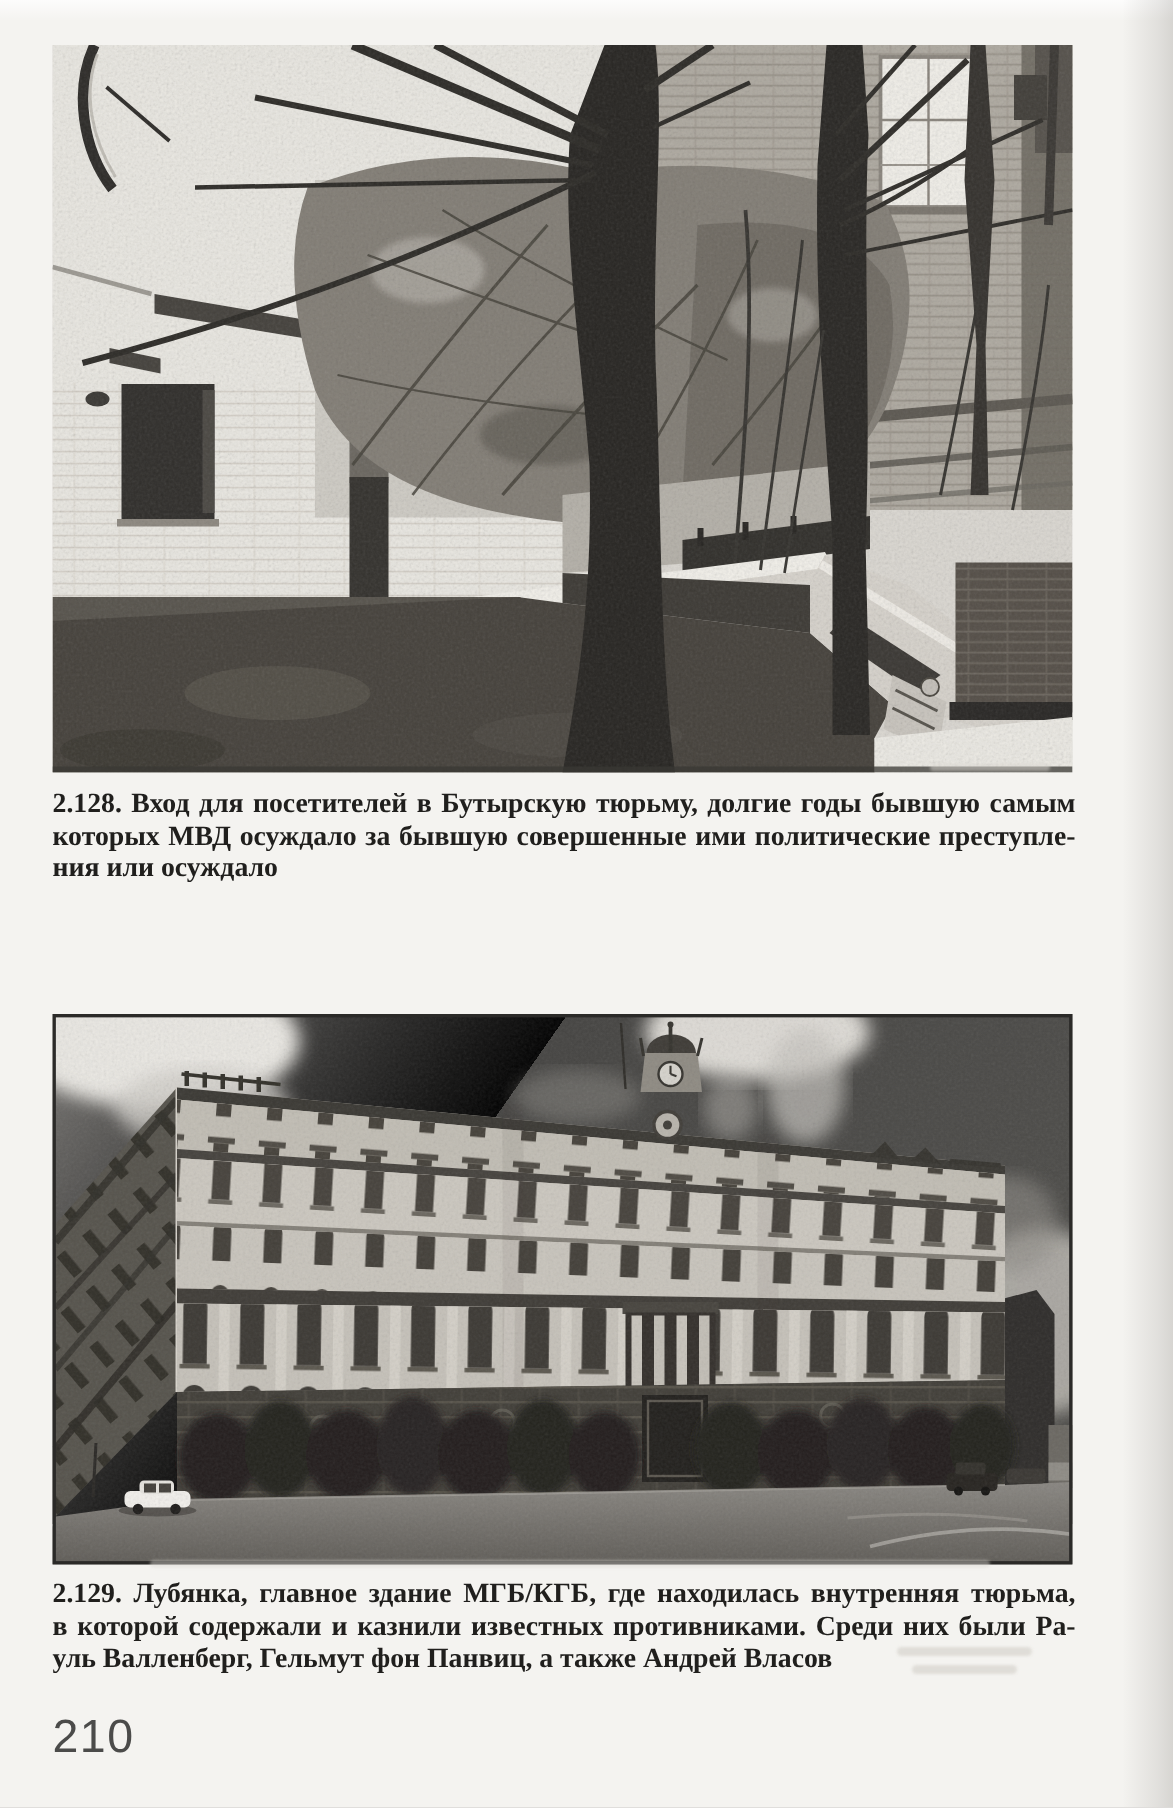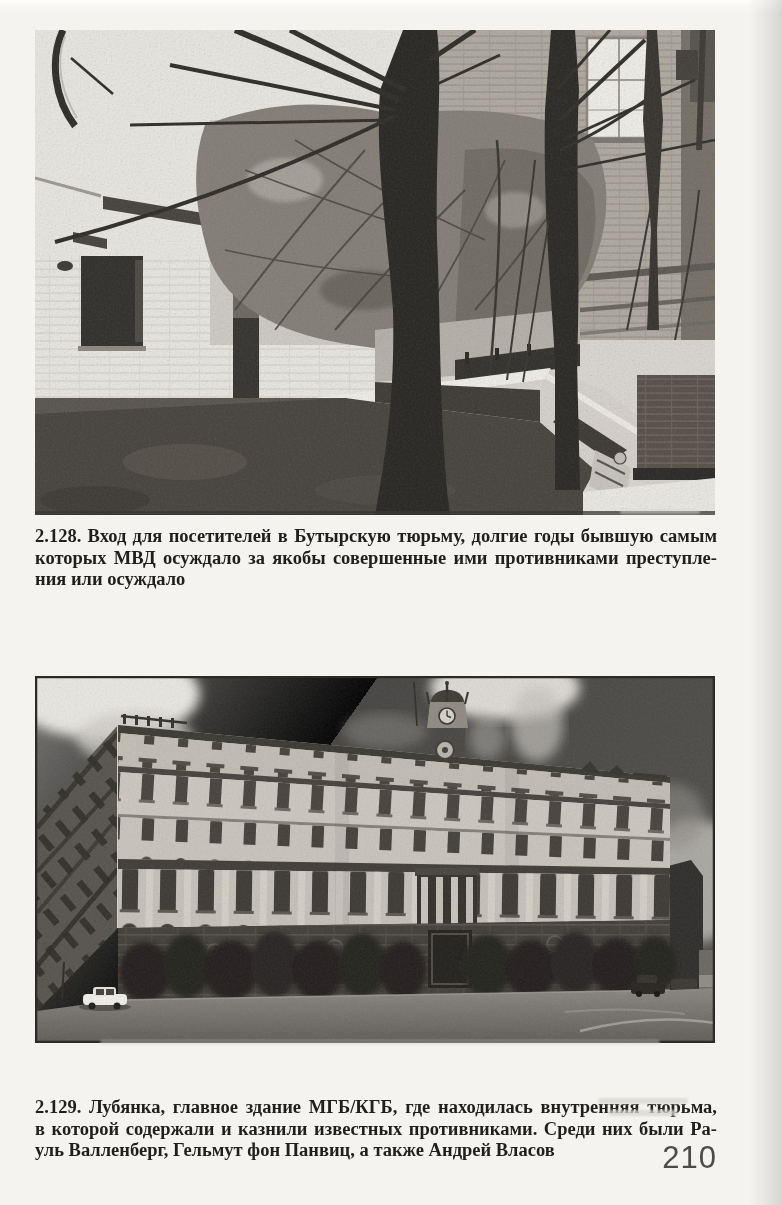--- a/index.html
+++ b/index.html
@@ -20,26 +20,26 @@
     background:linear-gradient(to bottom, rgba(255,255,255,0.8), rgba(255,255,255,0));
   }
   .photo{position:absolute;left:35px;display:block;}
   .photo1{top:30px;}
   .photo2{top:676px;}
   .caption{
     position:absolute;left:35px;width:682px;
     font-size:18.5px;line-height:21.5px;font-weight:bold;color:#201f1d;
   }
   .caption1{top:526px;}
-  .caption2{top:1053px;margin-top:44px;}
+  .caption2{top:1053px;}
   .cap-line{text-align:justify;text-align-last:justify;white-space:normal;}
   .cap-line.last{text-align:justify;text-align-last:left;}
   .pageno{
     position:absolute;left:35px;top:1140px;width:682px;
-    text-align:right;
+    text-align:left;
     font-family:"Liberation Sans", sans-serif;
     font-size:31px;letter-spacing:1px;color:#4b4b4a;
   }
   .bleed{position:absolute;pointer-events:none;filter:blur(1px);}
   .bleed .bar{background:#d9d6d0;height:6px;border-radius:3px;margin-bottom:6px;}
   .bleed-a{left:598px;top:1098px;width:128px;opacity:.75;}
   .bleed-b{left:100px;top:1040px;width:560px;opacity:.45;}
   .bleed-c{left:620px;top:509px;width:100px;opacity:.5;}
 </style>
 </head>
@@ -203,21 +203,21 @@
       <path d="M36,28 L78,64" stroke="#2c2a27" stroke-width="2.5" fill="none"></path>
     </g>
 
     <rect x="0" y="0" width="680" height="485" filter="url(#grain1)" opacity="0.30" style="mix-blend-mode:multiply"></rect>
     <rect x="0" y="0" width="680" height="485" filter="url(#grain1)" opacity="0.12" style="mix-blend-mode:screen"></rect>
     <rect x="0" y="481" width="680" height="4" fill="#3a3834" opacity="0.75"></rect>
   </svg>
 
   <div class="caption caption1">
     <div class="cap-line">2.128. Вход для посетителей в Бутырскую тюрьму, долгие годы бывшую самым</div>
-    <div class="cap-line">которых МВД осуждало за якобы совершенные ими противниками  преступле-</div>
+    <div class="cap-line">которых МВД осуждало за бывшую совершенные ими политические  преступле-</div>
     <div class="cap-line last">ния или осуждало</div>
   </div>
 
   <svg class="photo photo2" width="680" height="367" viewBox="0 0 680 367" role="img" aria-label="Черно-белая фотография: Лубянка, главное здание МГБ/КГБ — многоэтажный фасад с рядами окон, часовой башенкой, тёмным цокольным этажом, деревьями и автомобилями на площади">
     <defs>
       <filter id="grain2" x="0" y="0" width="100%" height="100%">
         <feTurbulence type="fractalNoise" baseFrequency="0.55" numOctaves="2" seed="11" stitchTiles="stitch"></feTurbulence>
         <feColorMatrix type="saturate" values="0"></feColorMatrix>
       </filter>
       <filter id="soft2">

